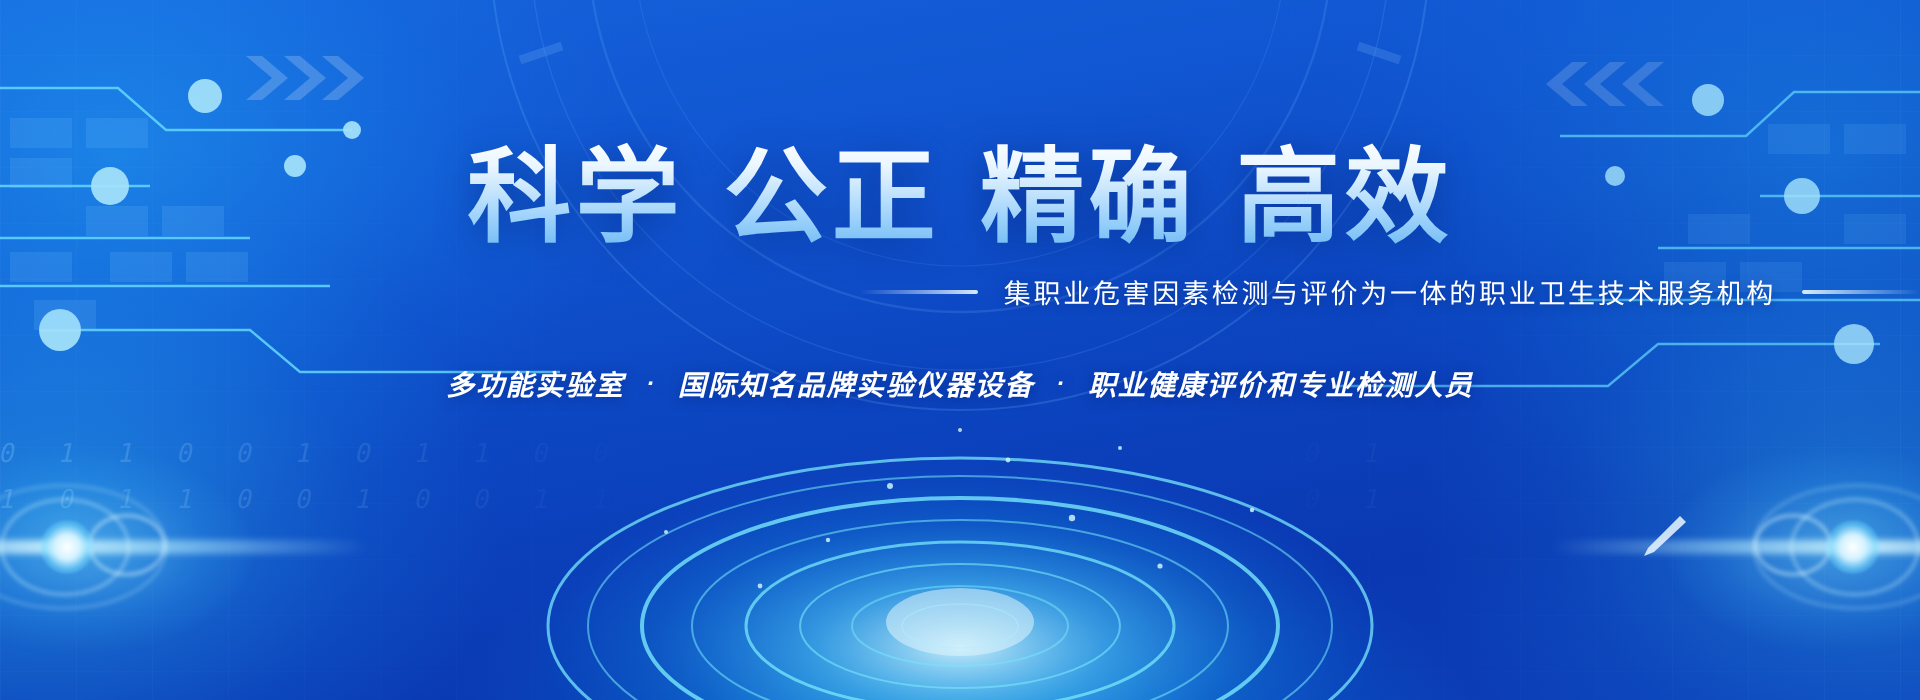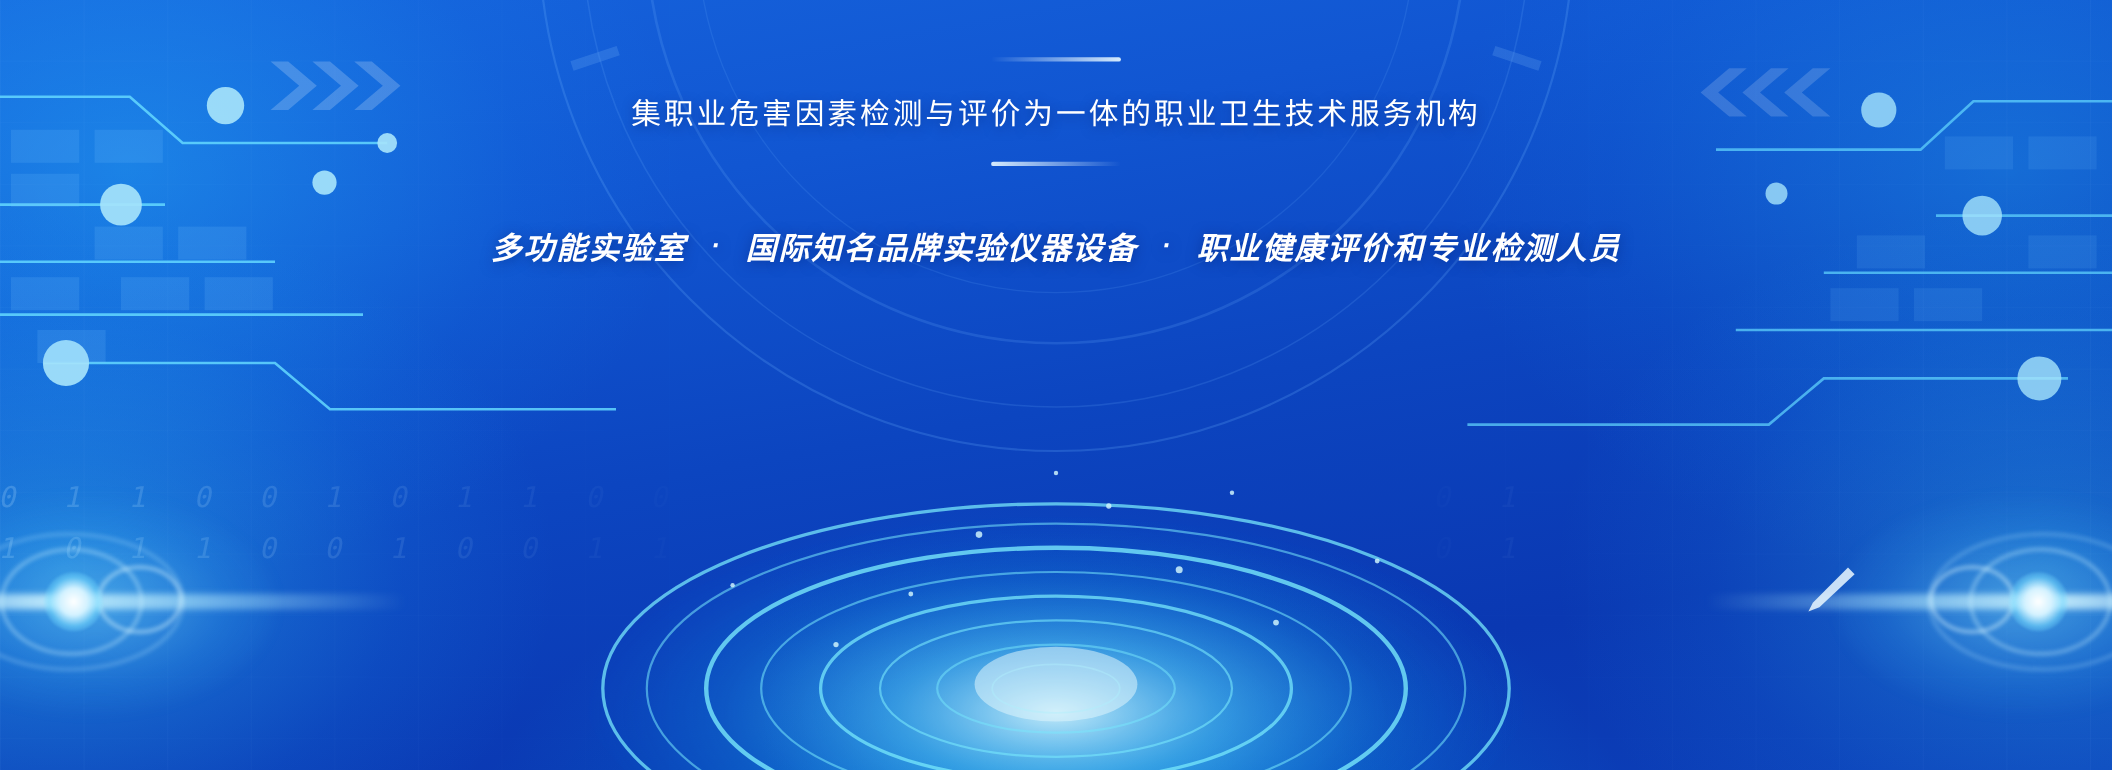--- a/index.html
+++ b/index.html
@@ -74,26 +74,25 @@
     background:linear-gradient(180deg,#ffffff 0%,#ffffff 54%,#eaf6ff 66%,#9fd3fb 86%,#6cb9f4 100%);
     -webkit-background-clip:text;
             background-clip:text;
     color:transparent;
     -webkit-text-fill-color:transparent;
     filter:drop-shadow(0 6px 18px rgba(2,30,110,.45));
   }
   .headline .gap{display:inline-block;width:40px;}
 
   .subrow{
-    margin-top:52px;
+    margin-top:20px;
     display:flex;
     align-items:center;
     justify-content:flex-end;
     gap:26px;
-    flex-direction:column;
   }
   .subline{
     width:118px;height:4px;border-radius:2px;
     background:linear-gradient(90deg,rgba(215,238,255,0) 0%,rgba(225,243,255,.95) 100%);
   }
   .subline.r{background:linear-gradient(90deg,rgba(225,243,255,.95) 0%,rgba(215,238,255,0) 100%);}
   .subtitle{
     font-size:27px;color:#ffffff;letter-spacing:.10em;white-space:nowrap;
     text-shadow:0 2px 10px rgba(3,35,120,.5);
   }
@@ -293,20 +292,21 @@
       <div class="core"></div>
     </div>
 
     <svg class="layer" viewBox="0 0 1920 700">
       <path d="M1680 516 L1648 548 L1644 556 L1654 552 L1686 522 Z" fill="#eaf8ff" fill-opacity=".85"></path>
     </svg>
   </div>
 
   <div class="content">
 
+    <h1 class="headline"><span>科学</span><span class="gap"></span><span>公正</span><span class="gap"></span><span>精确</span><span class="gap"></span><span>高效</span></h1>
 
     <div class="subrow">
       <span class="subline l"></span>
       <span class="subtitle">集职业危害因素检测与评价为一体的职业卫生技术服务机构</span>
       <span class="subline r"></span>
     </div>
 
     <div class="tagline"><span>多功能实验室</span><span class="dot">·</span><span>国际知名品牌实验仪器设备</span><span class="dot">·</span><span>职业健康评价和专业检测人员</span></div>
   </div>
 </div>

